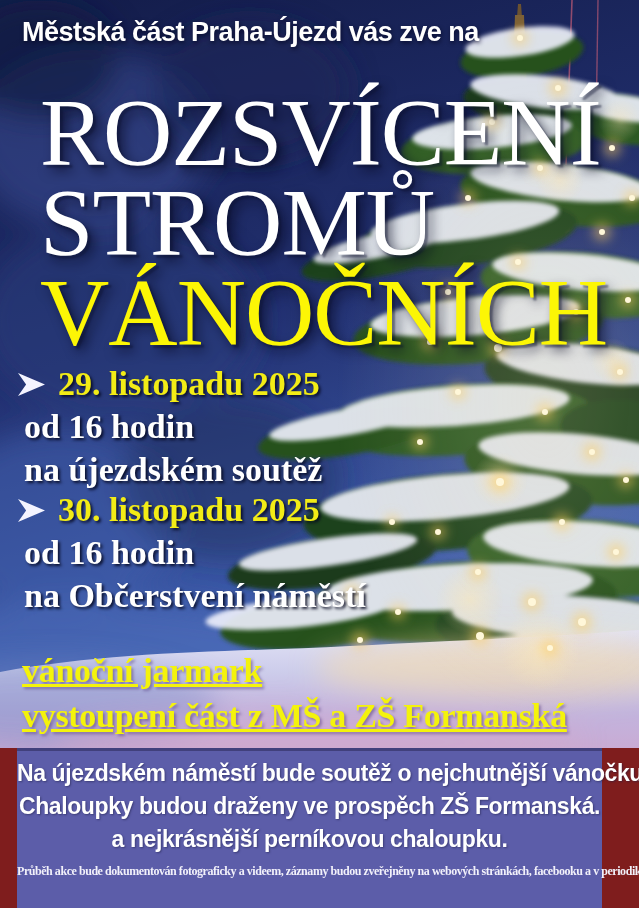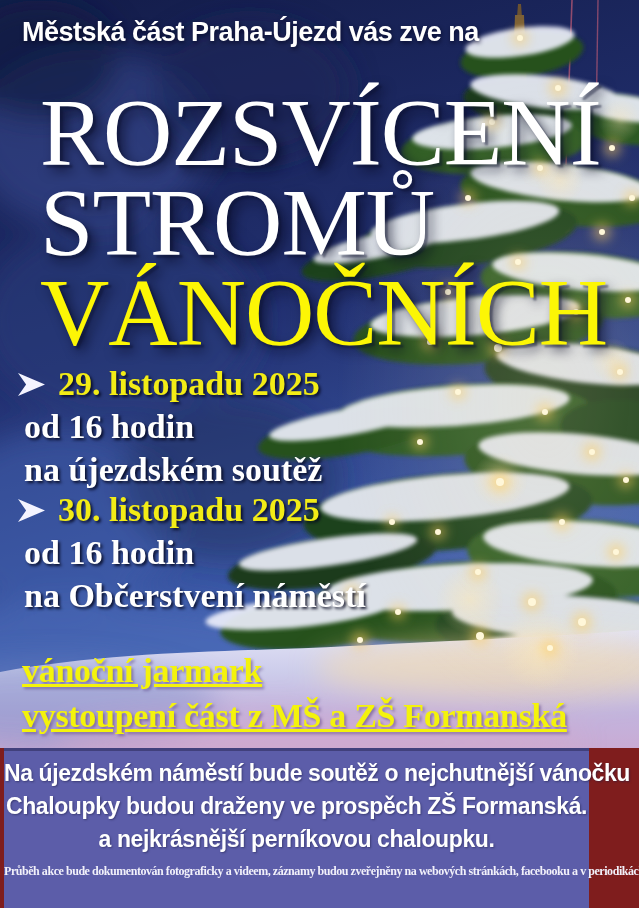--- a/index.html
+++ b/index.html
@@ -36,21 +36,21 @@
     margin-right:13px;vertical-align:-1px;
     filter:drop-shadow(2px 2px 2px rgba(0,0,30,.6));
   }
   .highlights{
     position:absolute;top:648px;left:22px;
     font-weight:700;font-size:34px;line-height:45px;letter-spacing:-0.3px;
     text-shadow:2px 2px 3px rgba(88,62,128,.55);white-space:nowrap;
   }
   
   .banner{
-    position:absolute;left:4px;bottom:0;width:585px;height:160px;
+    position:absolute;left:17px;bottom:0;width:585px;height:160px;
     box-sizing:border-box;border-top:3px solid #41407c;
     text-align:center;padding-top:6px;
   }
   .banner-line{
     font-family:"Liberation Sans",sans-serif;font-weight:700;
     font-size:23px;line-height:33px;letter-spacing:-0.4px;color:#ffffff;
     text-shadow:1px 1px 2px rgba(30,30,70,.5);white-space:nowrap;
   }
   .fine-print{
     margin-top:8px;font-family:"Liberation Serif",serif;font-weight:700;

